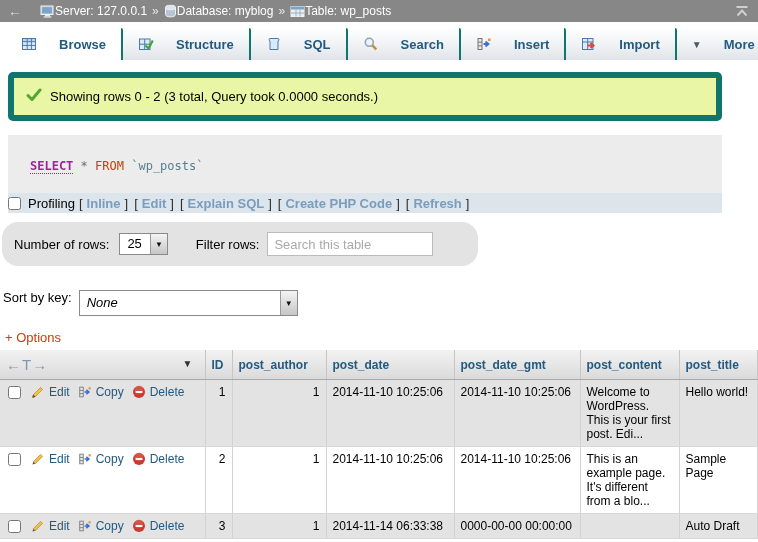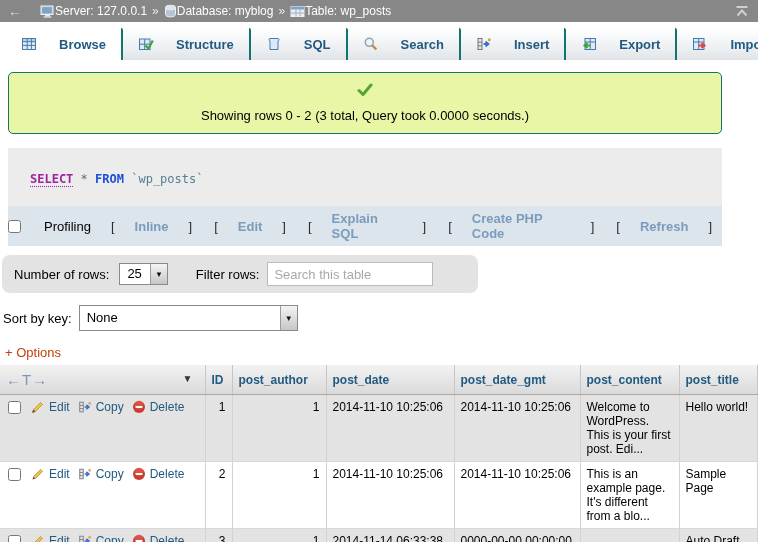--- a/index.html
+++ b/index.html
@@ -18,53 +18,53 @@
   
   .tabstrip { margin-top:6px; height:32px; display:flex; padding-left:6px; background:#fff; }
   .tab { display:flex; align-items:center; gap:22px; padding:0 15px; font-size:13px; font-weight:bold;
     color:#235a81; border-right:2px solid #0f766e; background:linear-gradient(180deg,#ffffff 0%,#e9ecef 75%,#dfe3e7 100%);
     border-radius:2px 2px 0 0; cursor:pointer; white-space:nowrap; }
   .tab.active { background:#fff; }
   .tab svg { display:block; }
   .caret { color:#4a5a66; font-size:10px; }
 
   
-  .msg { margin:12px 36px 0 8px; width:714px; background:#e9f6a5; border:1px solid #0f766e;
-    border-radius:5px; padding:10px 12px; display:flex; align-items:center; gap:8px; font-size:13px;flex-direction:column; }
+  .msg { margin:12px 36px 0 8px; width:714px; background:#e9f6a5; border:6px solid #0f766e;
+    border-radius:5px; padding:10px 12px; display:flex; align-items:center; gap:8px; font-size:13px; }
 
   
   .sqlpanel { margin:14px 0 0 8px; width:714px; background:#ececec; }
   .sqlcode { padding:24px 0 20px 22px; font-family:"DejaVu Sans Mono", monospace; font-size:12px; }
   .kw-select { color:#a0229e; font-weight:bold; border-bottom:1px dotted #a0229e; }
   .tok-star { color:#6b6b6b; }
-  .kw-from { color:#1d4ed8; font-weight:bold; }
+  .kw-from { color:#c2410c; font-weight:normal; }
   .tok-table { color:#567f8f; }
-  .profiling { height:40px; background:#dce4ec; display:flex; align-items:center;
-    justify-content:flex-start; padding-right:8px; font-size:13px; gap:18px; }
+  .profiling { height:20px; background:#dce4ec; display:flex; align-items:center;
+    justify-content:flex-start; padding-right:8px; font-size:13px; gap:2px; }
   .profiling input { margin-right:5px; }
   .profiling .br { color:#2c2c2c; margin:0 2px; }
   .profiling a { color:#7a9cbd; text-decoration:none; cursor:pointer;font-weight:bold; }
 
   
-  .rowsbar { margin:9px 0 0 2px; width:476px; height:38px; background:#e3e3e3; border-radius:8px;
+  .rowsbar { margin:9px 0 0 2px; width:476px; height:44px; background:#e3e3e3; border-radius:16px;
     display:flex; align-items:center; padding:0 12px; font-size:13px; }
   .rowsbar .lbl { margin-right:10px; }
   .selectbox { display:inline-flex; align-items:stretch; background:#fff; border:1px solid #8a8a8a;
     height:22px; cursor:pointer; }
   .selectbox .val { padding:2px 8px 0 7px; font-size:13px; }
   .selectbox .btn { width:17px; background:linear-gradient(180deg,#f4f4f4,#c6c6c6);
     border-left:1px solid #9a9a9a; display:flex; align-items:center; justify-content:center;
     font-size:8px; color:#111; }
   .filterlbl { margin:0 8px 0 28px; }
   .filterinput { width:166px; height:24px; border:1px solid #bbb; padding:0 6px; font-size:13px;
     font-family:"Liberation Sans", sans-serif; color:#333; }
   .filterinput::placeholder { color:#a9a9a9; }
-  .sortrow { margin:12px 0 0 3px; display:flex; align-items:center; font-size:13px; }
+  .sortrow { margin:24px 0 0 3px; display:flex; align-items:flex-start; font-size:13px; }
   .sortrow .lbl { margin-right:7px; }
-  .sortrow .selectbox { height:26px; width:219px; justify-content:space-between; }
+  .sortrow .selectbox { height:26px; width:219px; justify-content:space-between;font-style:italic; }
   .sortrow .val { padding-top:4px; }
   .options { margin:14px 0 5px 5px; color:#c2410c; font-size:13px; cursor:pointer; display:inline-block; }
 
   
   table.grid { border-collapse:collapse; table-layout:fixed; width:758px; font-size:12px; }
   table.grid th { background:linear-gradient(180deg,#f2f2f2,#dadada); color:#235a81; font-weight:bold;
     text-align:left; padding:6px 6px; border-right:1px solid #c6c6c6; border-bottom:1px solid #a8a8a8;
     height:28px; white-space:nowrap; overflow:hidden; }
   table.grid td { vertical-align:top; padding:5px 6px; border-right:1px solid #d2d2d2;
     border-bottom:1px solid #d8d8d8; }
@@ -172,31 +172,20 @@
     <span>
       <svg width="16" height="16" viewBox="0 0 16 16">
           <rect x="2" y="2.5" width="4" height="11" fill="#e6e6e6" stroke="#777"></rect>
           <line x1="2" y1="6.2" x2="6" y2="6.2" stroke="#777"></line>
           <line x1="2" y1="9.9" x2="6" y2="9.9" stroke="#777"></line>
           <path d="M7.5 8 h4 M9.5 5.5 L12.5 8 L9.5 10.5" stroke="#3b6fd4" stroke-width="1.8" fill="none"></path>
           <rect x="12" y="2.5" width="2.6" height="2.6" fill="#e89a3c"></rect>
         </svg>
     </span>
     <span>Insert</span>
-  </div>
-  <div class="tab">
-    <span>
-      <svg width="16" height="16" viewBox="0 0 16 16">
-          <rect x="4" y="2.5" width="10.5" height="11" fill="#dcebf7" stroke="#4a7aa8"></rect>
-          <line x1="4" y1="6" x2="14.5" y2="6" stroke="#4a7aa8"></line>
-          <line x1="9.2" y1="2.5" x2="9.2" y2="13.5" stroke="#4a7aa8"></line>
-          <path d="M9.5 9.5 h-5 M6.5 7 L3.5 9.5 L6.5 12" stroke="#3fa33f" stroke-width="2" fill="none"></path>
-        </svg>
-    </span>
-    <span>Export</span>
   </div>
   <div class="tab">
     <span>
       <svg width="16" height="16" viewBox="0 0 16 16">
           <rect x="1.5" y="2.5" width="10.5" height="11" fill="#dcebf7" stroke="#4a7aa8"></rect>
           <line x1="1.5" y1="6" x2="12" y2="6" stroke="#4a7aa8"></line>
           <line x1="6.7" y1="2.5" x2="6.7" y2="13.5" stroke="#4a7aa8"></line>
           <path d="M6.5 9.5 h5 M9.5 7 L12.5 9.5 L9.5 12" stroke="#d44" stroke-width="2" fill="none"></path>
         </svg>
     </span>

